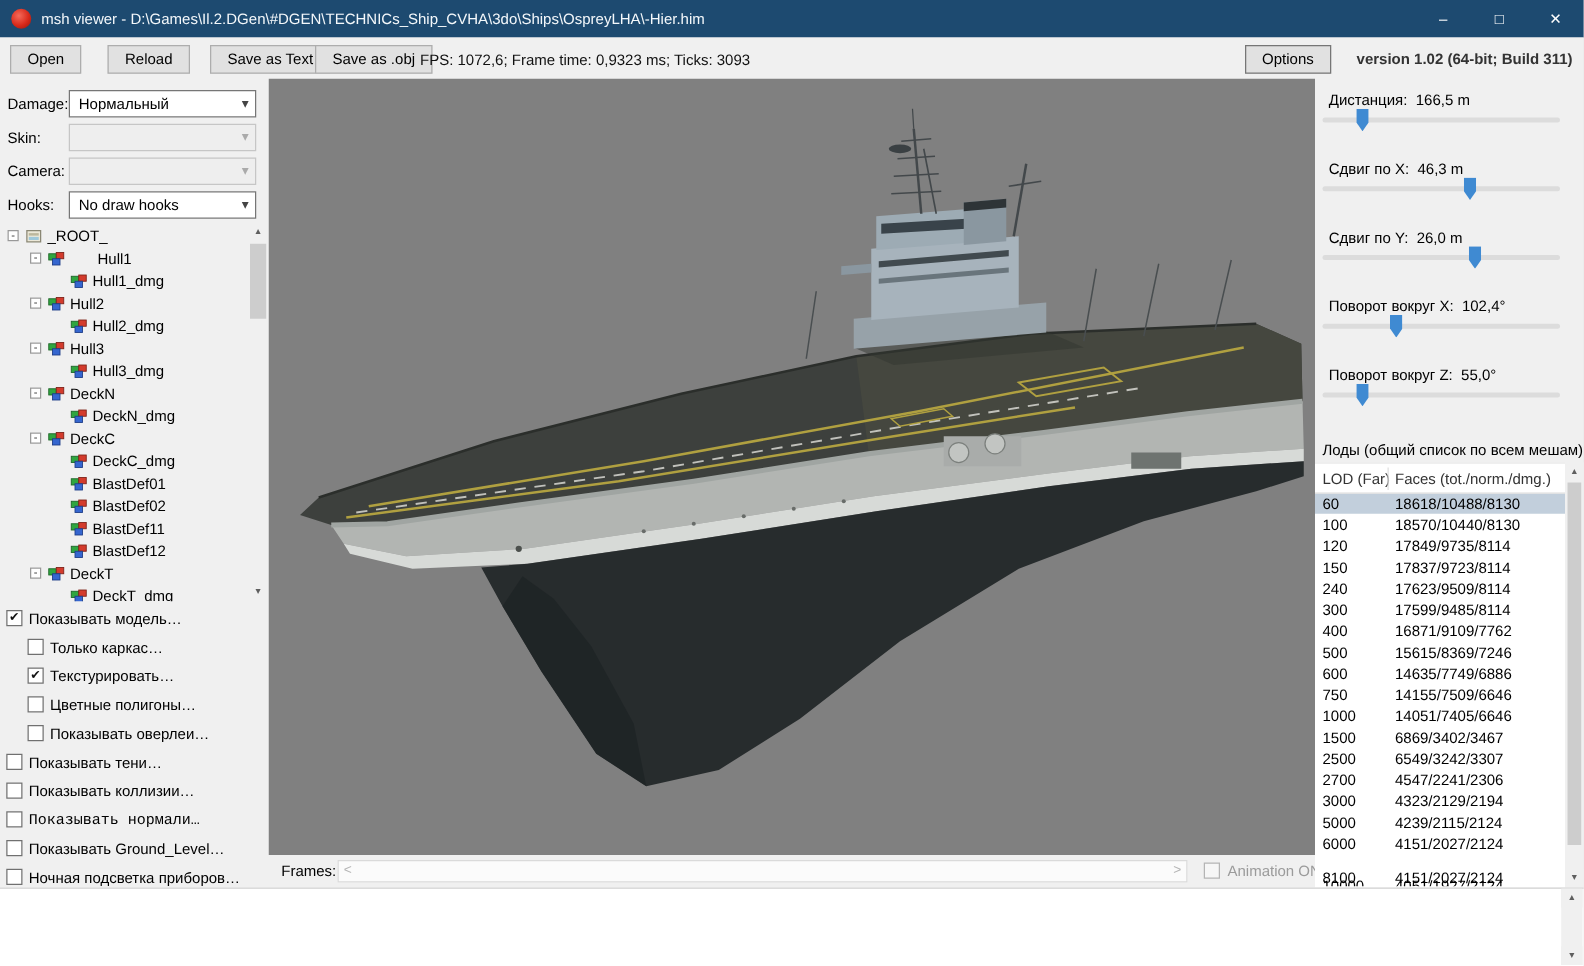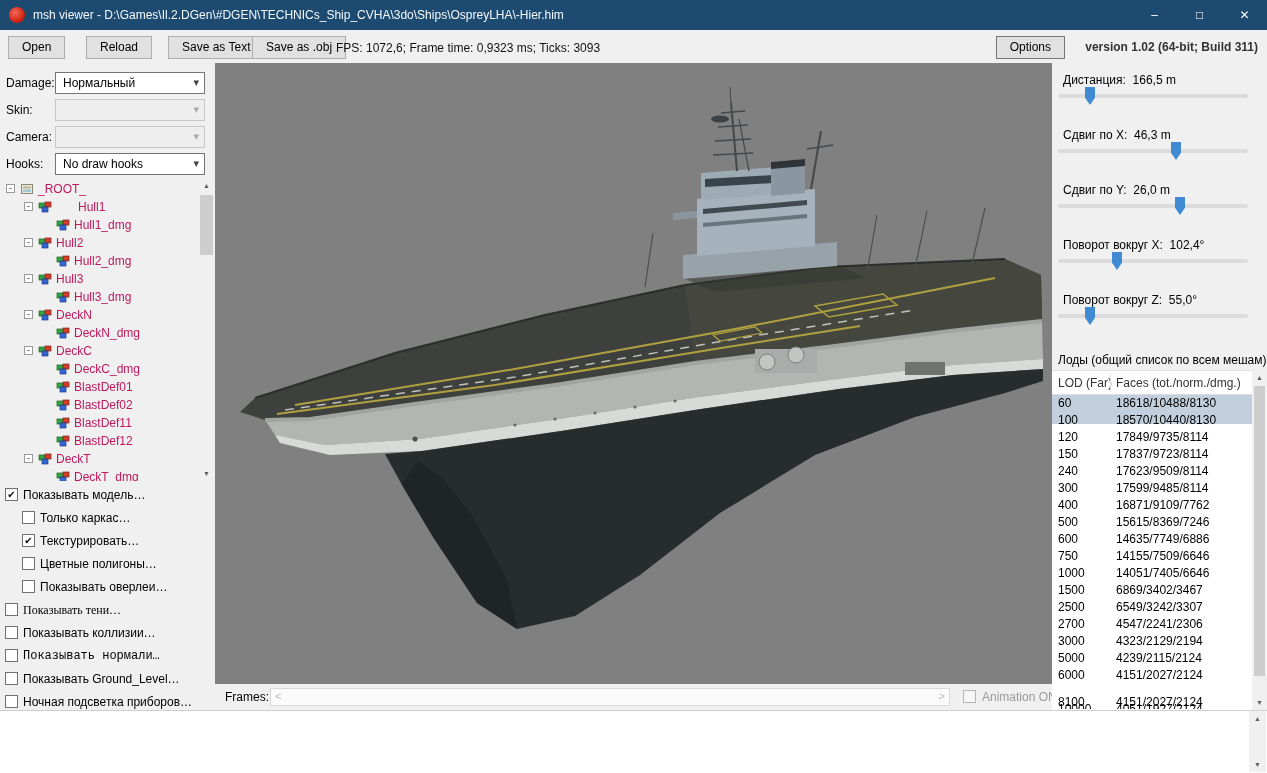--- a/index.html
+++ b/index.html
@@ -22,21 +22,21 @@
 .combo-label{position:absolute;left:6px;top:4px;color:#000}
 .combo-box{position:absolute;left:55px;top:0;width:150px;height:22px;background:#fff;border:1px solid #767676}
 .combo-box.disabled{background:#eee;border-color:#c6c6c6}
 .combo-value{position:absolute;left:7px;top:3px;color:#000;white-space:nowrap}
 .combo-arrow{position:absolute;right:5px;top:3px;color:#444;font-size:11px}
 .combo-box.disabled .combo-arrow{color:#aaa}
 #tree{position:absolute;left:0;top:115px;width:198px;height:303px;overflow:hidden}
 .tree-row{position:absolute;left:0;width:198px;height:18px;white-space:nowrap}
 .tree-expand{position:absolute;width:9px;height:9px;background:#fff;border:1px solid #999;top:4px;font-size:9px;line-height:7px;text-align:center;color:#333}
 .tree-icon{position:absolute;top:2px;width:14px;height:14px}
-.tree-label{position:absolute;top:2px;color:#be185d}
+.tree-label{position:absolute;top:2px;color:#000000}
 .checkbox-row{position:absolute;left:0;width:215px;height:16px;white-space:nowrap}
 .cb-box{position:absolute;top:1px;width:13px;height:13px;background:#fff;border:1px solid #707070;font-size:10px;line-height:12px;text-align:center;color:#111}
 .cb-label{position:absolute;top:1px;color:#000}
 
 .sb{position:absolute;background:#f0f0f0}
 .sb-btn{position:absolute;display:flex;align-items:center;justify-content:center;color:#5f5f5f;font-size:7px;background:#f0f0f0}
 .sb-thumb{position:absolute;background:#cdcdcd}
 
 #viewport{position:absolute;left:215px;top:63px;width:837px;height:621px;background:#808080;overflow:hidden}
 #frames-bar{position:absolute;left:215px;top:684px;width:837px;height:26px;background:#f0f0f0}
@@ -51,21 +51,21 @@
 .slider-label{position:absolute;left:11px;color:#000;white-space:pre}
 .slider-track{position:absolute;left:6px;width:190px;height:4px;background:#dcdcdc;border-radius:2px}
 .slider-thumb{position:absolute;width:10px;height:18px;background:#3f8ad2;clip-path:polygon(0 0,100% 0,100% 60%,50% 100%,0 60%)}
 #lods-title{position:absolute;left:6px;top:290px;color:#000;white-space:nowrap}
 #lod-table{position:absolute;left:0;top:307px;width:200px;height:340px;background:#fff;border-top:1px solid #e3e3e3}
 #lod-header{position:absolute;left:0;top:0;width:200px;height:24px;background:#fff;border-bottom:1px solid #dcdcdc}
 .lod-h1{position:absolute;left:6px;top:5px;color:#333}
 .lod-h2{position:absolute;left:64px;top:5px;color:#333;white-space:nowrap}
 .lod-hsep{position:absolute;left:58px;top:3px;width:1px;height:18px;background:#e0e0e0}
 #lod-rows{position:absolute;left:0;top:24px;width:200px;height:314px;overflow:hidden}
-.lod-row{position:absolute;left:0;width:200px;height:29px}
+.lod-row{position:absolute;left:0;width:200px;height:16px}
 .lod-row.selected{background:#c2cfdc}
 .lod-c1{position:absolute;left:6px;top:1px;color:#000}
 .lod-c2{position:absolute;left:64px;top:1px;color:#000;white-space:nowrap}
 
 #status-bar{position:absolute;left:0;top:710px;width:1267px;height:63px;background:#fff;border-top:1px solid #cfcfcf}
 #status-text{position:absolute;left:4px;top:4px;color:#000;white-space:nowrap}
 </style>
 </head>
 <body>
 
@@ -278,21 +278,21 @@
     <div class="checkbox-row" style="top: 493px;">
       <div class="cb-box" style="left: 22px;"></div>
       <div class="cb-label" style="left: 40px;">Цветные полигоны…</div>
     </div>
     <div class="checkbox-row" style="top: 516px;">
       <div class="cb-box" style="left: 22px;"></div>
       <div class="cb-label" style="left: 40px;">Показывать оверлеи…</div>
     </div>
     <div class="checkbox-row" style="top: 539px;">
       <div class="cb-box" style="left: 5px;"></div>
-      <div class="cb-label" style="left: 23px; font-family: Liberation Serif, serif;">Показывать тени…</div>
+      <div class="cb-label" style="left: 23px;">Показывать тени…</div>
     </div>
     <div class="checkbox-row" style="top: 562px;">
       <div class="cb-box" style="left: 5px;"></div>
       <div class="cb-label" style="left: 23px;">Показывать коллизии…</div>
     </div>
     <div class="checkbox-row" style="top: 585px; font-family: Liberation Mono, monospace;">
       <div class="cb-box" style="left: 5px;"></div>
       <div class="cb-label" style="left: 23px;">Показывать нормали…</div>
     </div>
     <div class="checkbox-row" style="top: 608px;">

